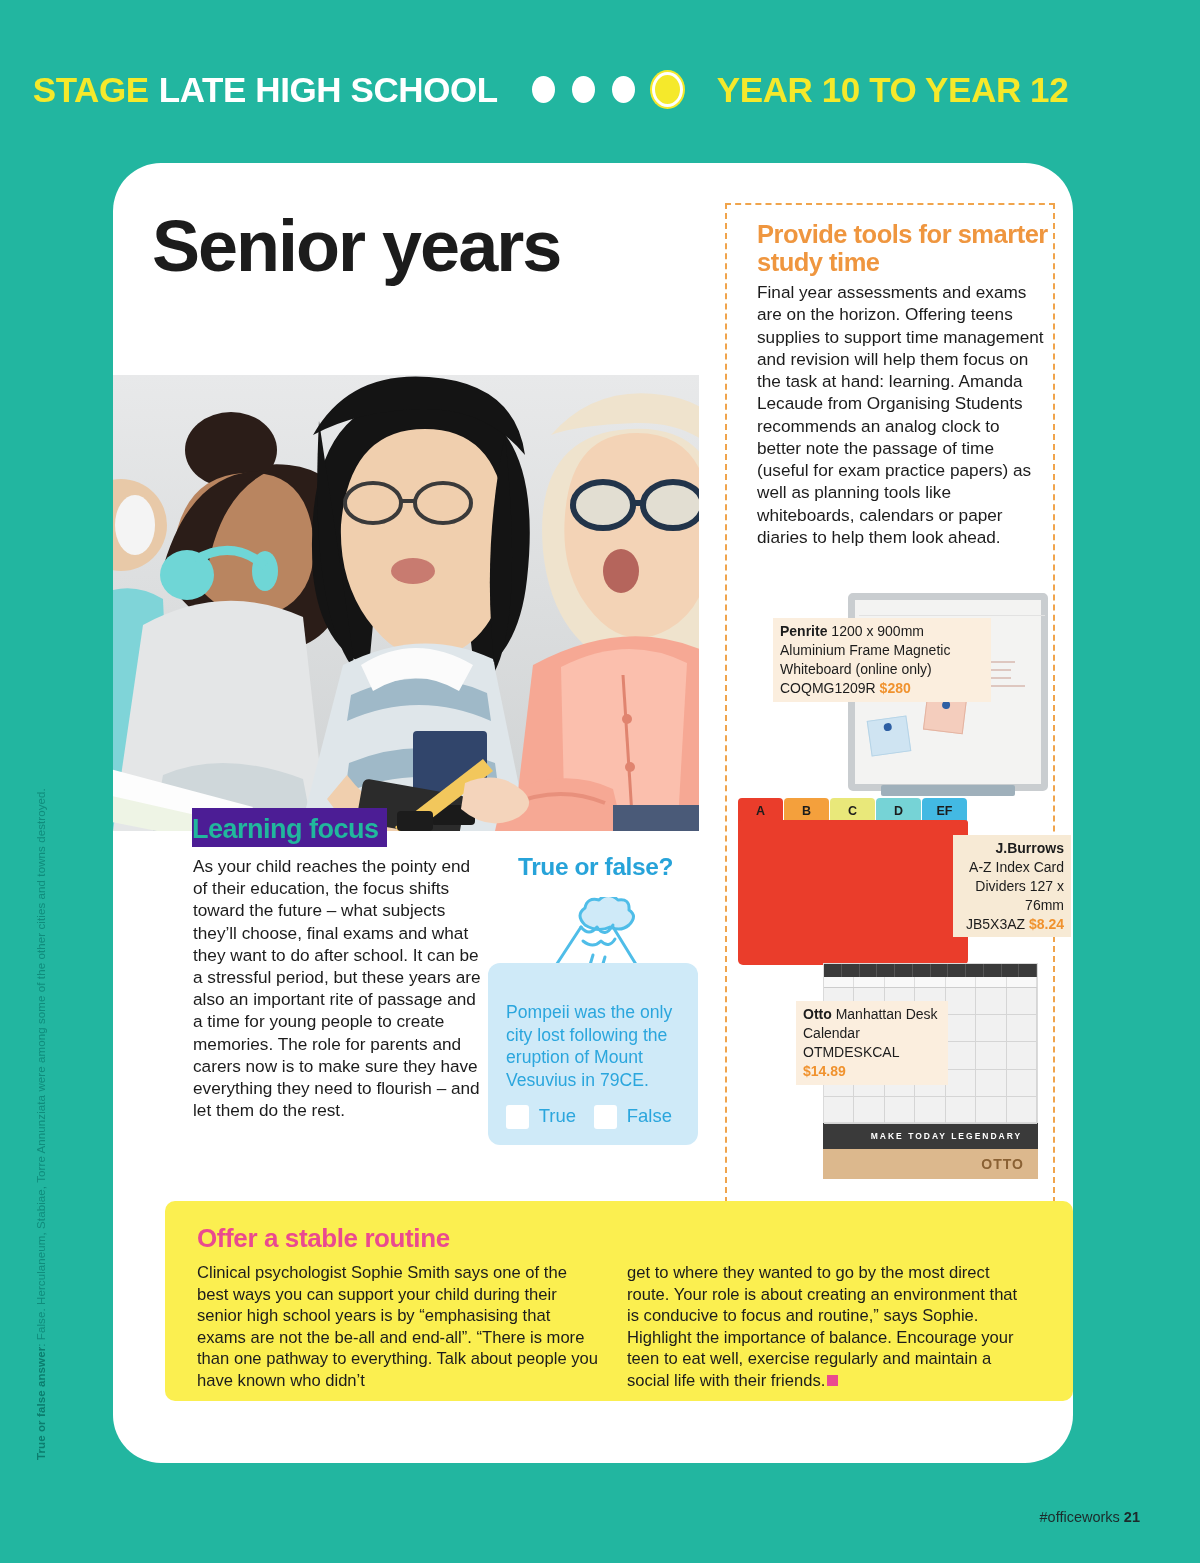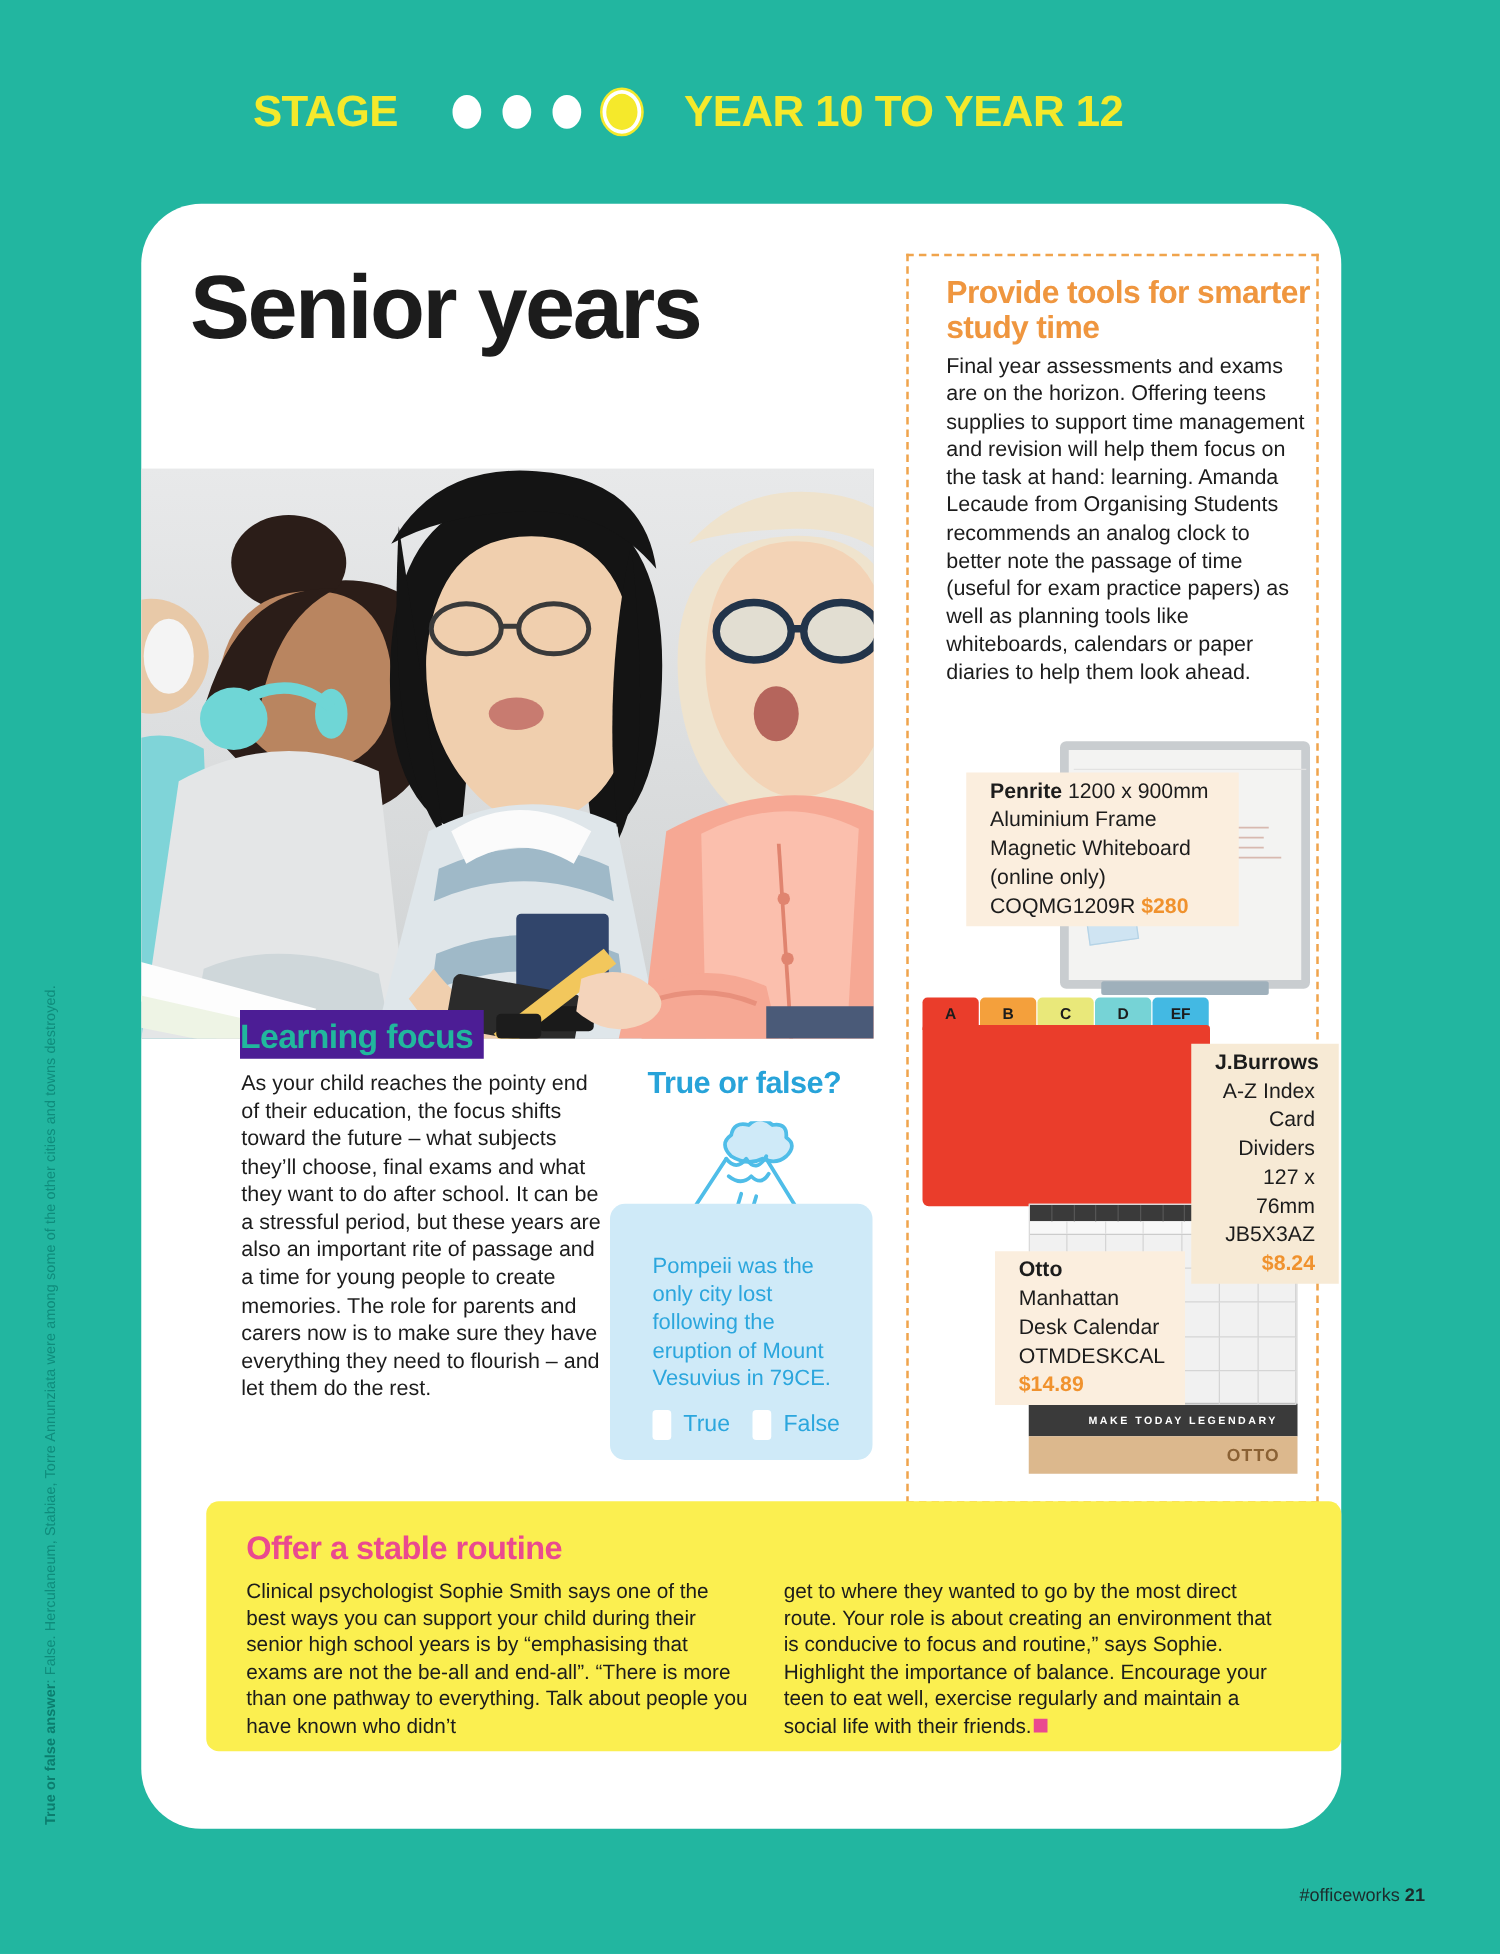--- a/index.html
+++ b/index.html
@@ -87,21 +87,21 @@
     background: #4c1d95; display: inline-block; padding: 6px 8px 2px 0; margin-left: -1px;
   }
   .lf-body { margin-top: 8px; font-size: 17.2px; line-height: 1.29; color: #1c1c1c; }
 
   
   .tf-wrap { position: absolute; left: 375px; top: 690px; width: 215px; }
   .tf-title { font-size: 24.5px; font-weight: bold; color: #27a3d9; text-align: center; letter-spacing: -0.4px;}
   .volcano { margin: 16px auto 0; display: block; }
   .tf-box {
     position: absolute; left: 0px; top: 110px; width: 210px;
-    background: #cfeaf8; border-radius: 12px; padding: 38px 18px 16px 34px;
+    background: #cfeaf8; border-radius: 12px; padding: 38px 18px 16px 18px;
   }
   .tf-text { font-size: 17.6px; line-height: 1.28; color: #2ba6dd; }
   .tf-opts { display: flex; gap: 10px; margin-top: 14px; align-items: flex-start; }
   .tf-chk { width: 24px; height: 24px; background: #fff; border-radius: 3px; }
   .tf-lbl { font-size: 18.5px; color: #2ba6dd; margin-right: 8px; }
 
   
   .rcol {
     position: absolute; left: 612px; top: 40px; width: 330px; height: 1000px;
     border: 2px dashed #f0a44c;
@@ -112,22 +112,22 @@
     line-height: 1.08; letter-spacing: -0.5px;
   }
   .rbody {
     position: absolute; left: 32px; top: 82px; width: 288px;
     font-size: 17.2px; line-height: 1.295; color: #1c1c1c;
   }
 
   
   .prod { position: absolute; }
   .plabel {
-    position: absolute; font-size: 17px; line-height: 1.35; color: #1c1c1c;
-    background: #fbeede; padding: 4px 19px; z-index: 5;
+    position: absolute; font-size: 14px; line-height: 1.35; color: #1c1c1c;
+    background: #fbeede; padding: 4px 7px; z-index: 5;
   }
   .plabel.beige2 { background: #f7ead5; }
   .plabel b { font-weight: bold; }
   .price { color: #f0922e; font-weight: bold; }
 
   
   .wb { left: 735px; top: 430px; width: 200px; height: 198px; }
   .wb-frame {
     width: 100%; height: 100%; background: #f3f3f2;
     border: 7px solid #c9cdd0; border-radius: 5px; position: relative;
@@ -178,20 +178,21 @@
   .footer .hash { font-weight: normal; }
 </style>
 </head>
 <body>
 
 <div class="page">
 
   <div class="banner">
     <span class="banner-text b-stage">STAGE</span>
     <span style="width:10px"></span>
+    <span class="banner-text b-white">LATE HIGH SCHOOL</span>
     <span class="dots">
       <span class="dot"></span>
       <span class="dot"></span>
       <span class="dot"></span>
       <span class="dot-active"></span>
     </span>
     <span class="banner-text b-year">YEAR 10 TO YEAR 12</span>
   </div>
 
   <div class="vcaption"><b>True or false answer</b><span>: False. Herculaneum, Stabiae, Torre Annunziata were among some of the other cities and towns destroyed.</span></div>

